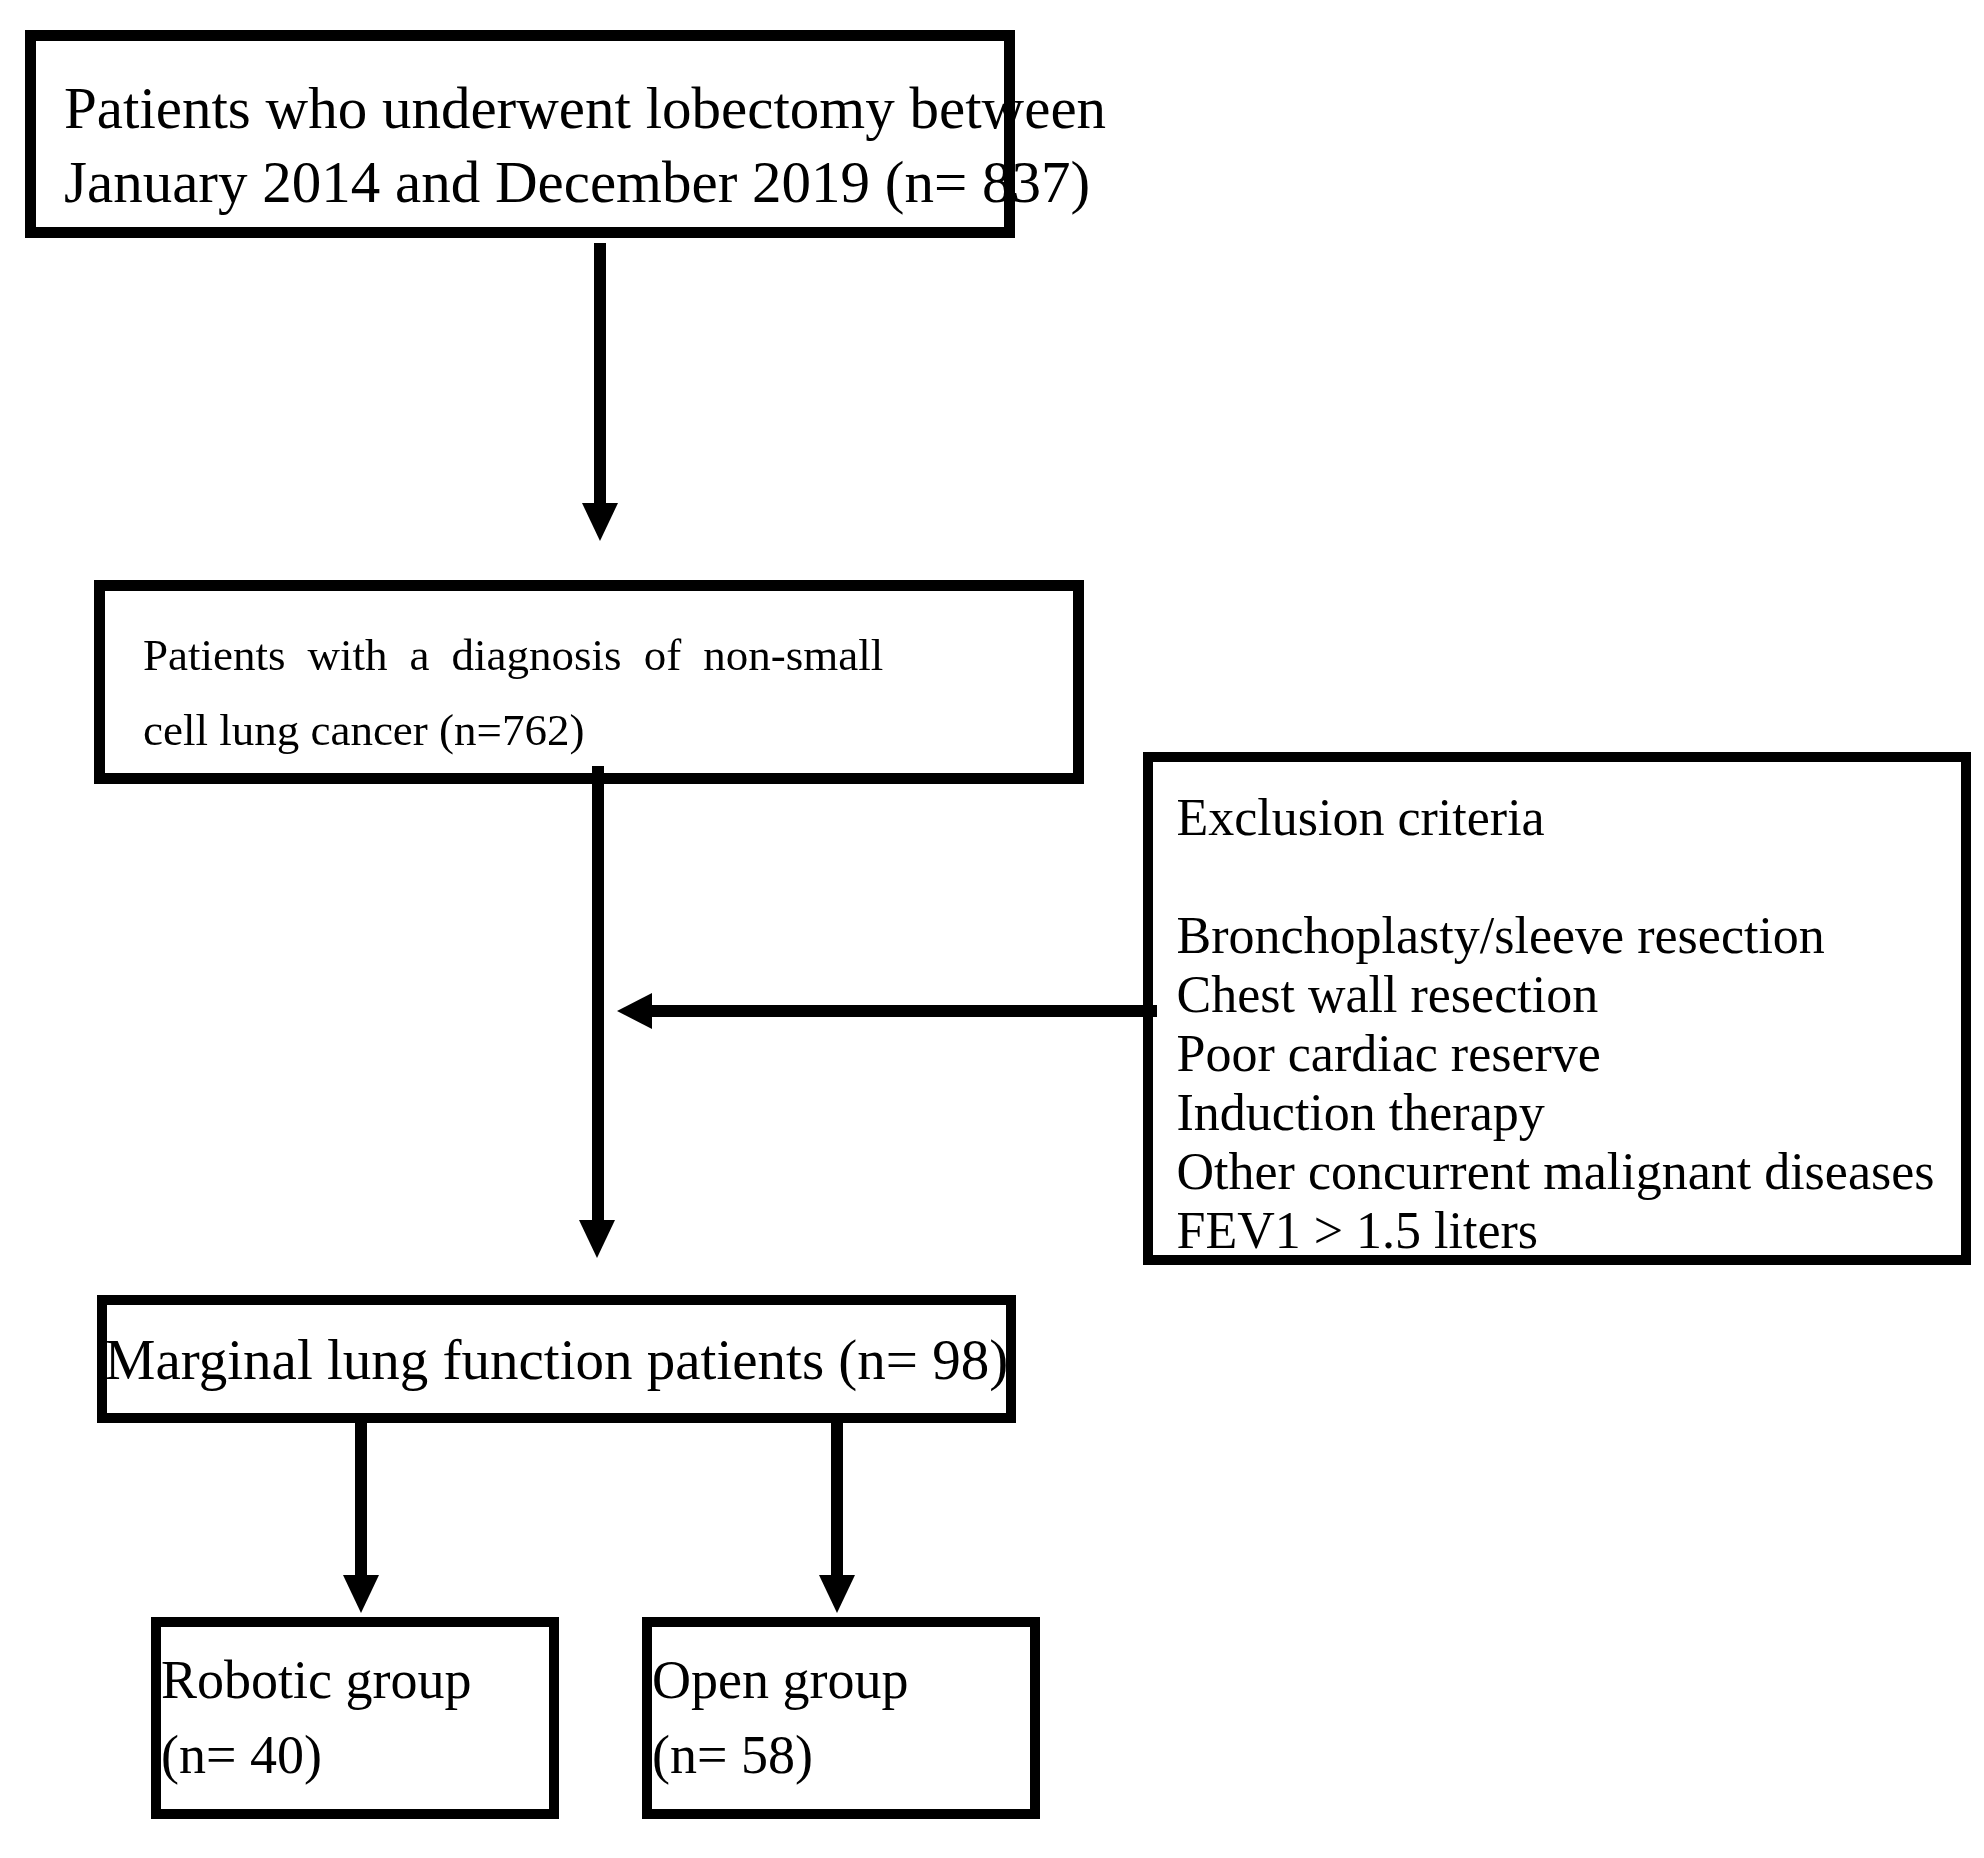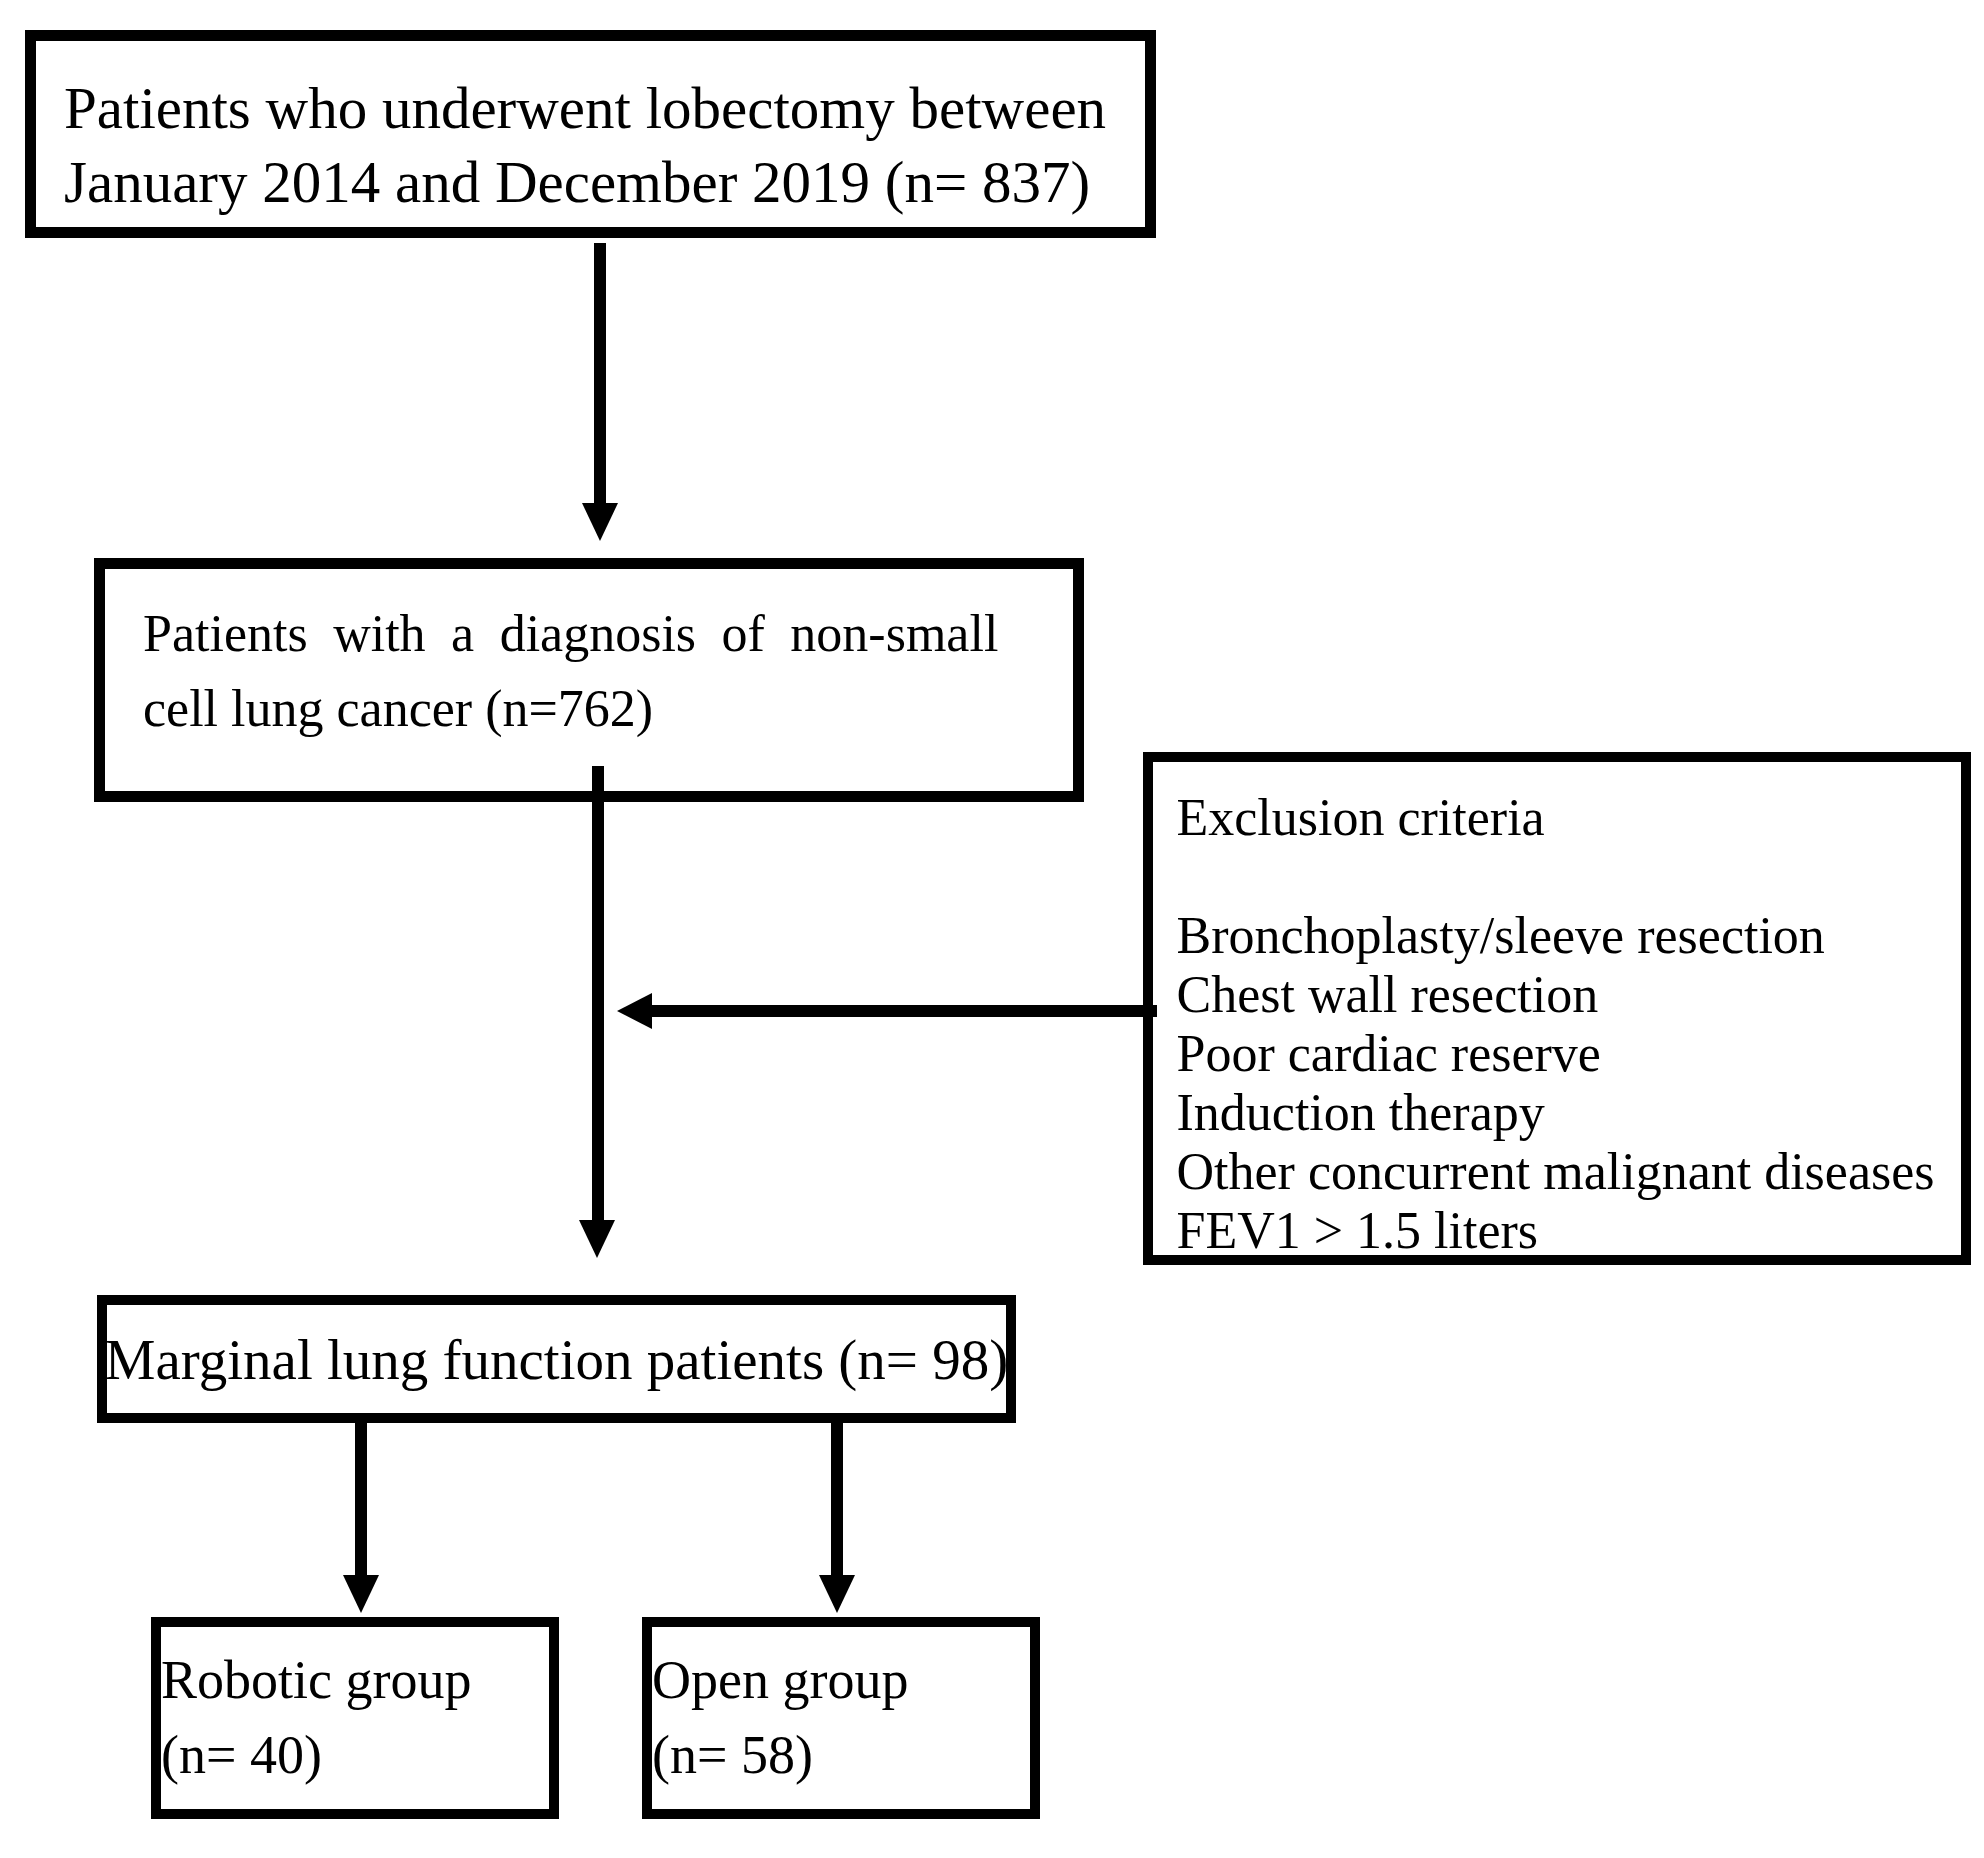--- a/index.html
+++ b/index.html
@@ -17,32 +17,32 @@
   }
   .fc-box {
     position: absolute;
     box-sizing: border-box;
     border: 11px solid #000000;
     background: #ffffff;
   }
   
   .box-lobectomy {
     left: 25px; top: 30px;
-    width: 1131px; height: 208px;
+    width: 990px; height: 208px;
     padding: 30px 25px 0 28px;
     font-size: 59px;
     line-height: 74px;
     white-space: nowrap;
   }
   
   .box-nsclc {
-    left: 94px; top: 558px;
-    width: 990px; height: 244px;
+    left: 94px; top: 580px;
+    width: 990px; height: 204px;
     padding: 27px 25px 0 38px;
-    font-size: 52px;
+    font-size: 45px;
     line-height: 75px;
     white-space: nowrap;
   }
   .justify-wide { word-spacing: 0.24em; }
   
   .box-exclusion {
     left: 1143px; top: 752px;
     width: 828px; height: 513px;
     border-width: 10px;
     padding: 26px 12.4px 0 23.5px;

